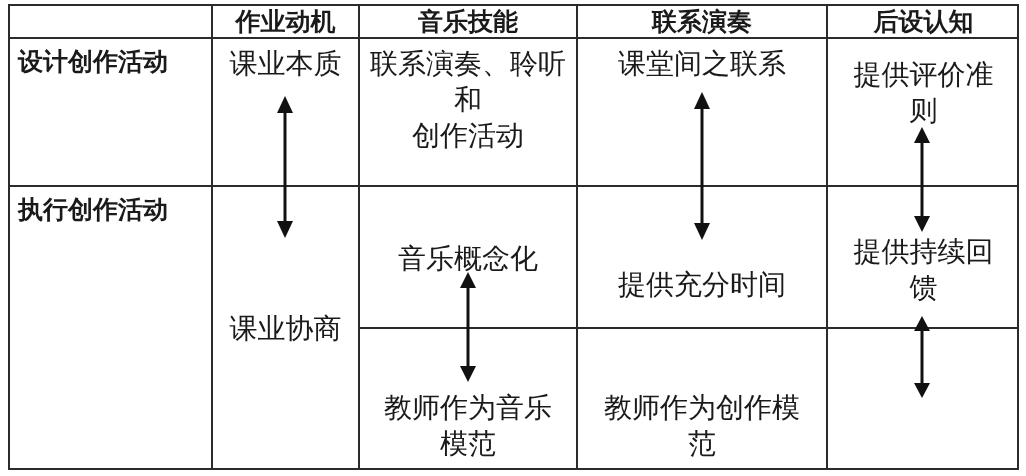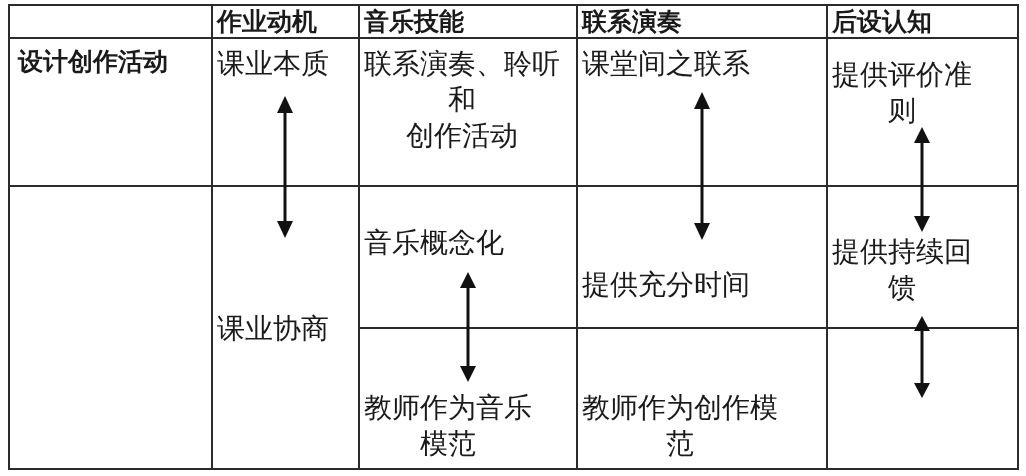--- a/index.html
+++ b/index.html
@@ -43,21 +43,21 @@
     position: absolute;
     height: 2px;
     background: #2b2b2b;
   }
 
   
   .cell {
     position: absolute;
     box-sizing: border-box;
     display: flex;
-    justify-content: flex-start;
+    justify-content: center;
     line-height: 1.28;
     padding: 2px 4px;
   }
   .cell .txt {
     display: block;
     text-align: center;
     white-space: pre-line;
   }
 
   .hdr {
@@ -137,26 +137,29 @@
 
   <div class="cell body-cell" style="left:578px; top:39px; width:248px; height:146px;">
     <span class="txt">课堂间之联系</span>
   </div>
 
   <div class="cell body-cell" style="left:828px; top:50px; width:191px; height:146px;">
     <span class="txt">提供评价准
 则</span>
   </div>
 
+  <div class="cell rowlabel" style="left:10px; top:187px; width:201px; height:283px;">
+    <span class="txt">执行创作活动</span>
+  </div>
 
   <div class="cell body-cell" style="left:213px; top:187px; width:145px; height:160px; align-items:flex-end; padding-bottom:0;">
     <span class="txt">课业协商</span>
   </div>
 
-  <div class="cell body-cell" style="left:360px; top:187px; width:216px; height:140px; align-items:flex-start; padding-top:38px;">
+  <div class="cell body-cell" style="left:360px; top:187px; width:216px; height:140px; align-items:flex-start; padding-top:54px;">
     <span class="txt">音乐概念化</span>
   </div>
   <div class="cell body-cell low" style="left:360px; top:329px; width:216px; height:141px;">
     <span class="txt">教师作为音乐
 模范</span>
   </div>
 
   <div class="cell body-cell" style="left:578px; top:187px; width:248px; height:140px; align-items:flex-end; padding-bottom:24px;">
     <span class="txt">提供充分时间</span>
   </div>

